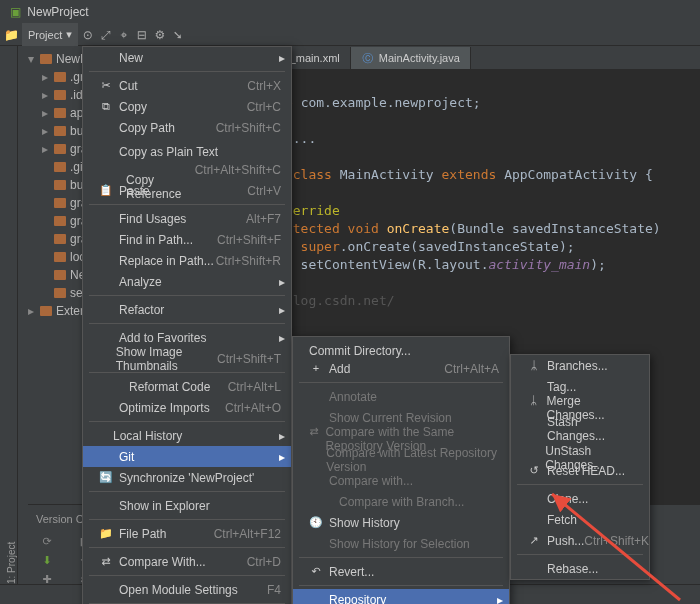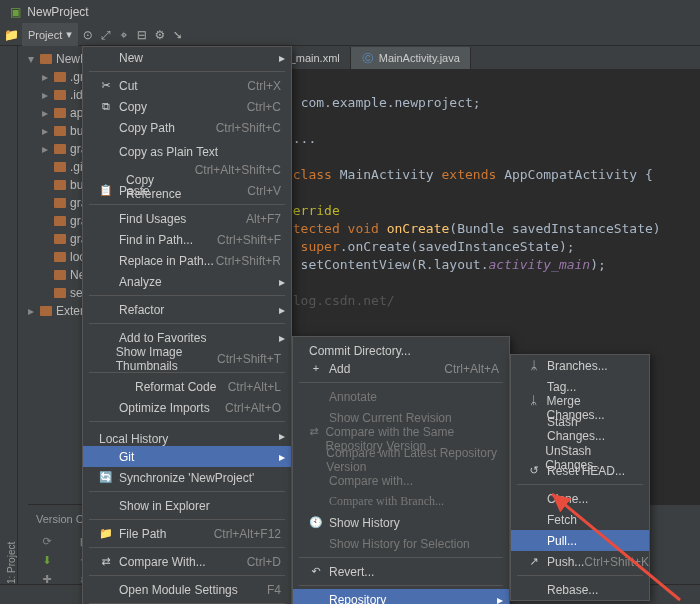--- a/index.html
+++ b/index.html
@@ -301,36 +301,36 @@
     </div>
     <div class="mi">
       <span style="display: flex; gap: 6px;">
         <span class="ico"></span>
         <span>Show Image Thumbnails</span>
       </span>
       <span class="sub">Ctrl+Shift+T</span>
     </div>
     <div class="sep"></div>
     <div class="mi">
-      <span style="display: flex; gap: 22px;">
+      <span style="display: flex; gap: 16px;">
         <span class="ico"></span>
         <span>Reformat Code</span>
       </span>
       <span class="sub">Ctrl+Alt+L</span>
     </div>
     <div class="mi">
       <span style="display: flex; gap: 6px;">
         <span class="ico"></span>
         <span>Optimize Imports</span>
       </span>
       <span class="sub">Ctrl+Alt+O</span>
     </div>
     <div class="sep"></div>
     <div class="mi">
-      <span style="display: flex; gap: 6px; flex-direction: column;">
+      <span style="display: flex; gap: 0;">
         <span class="ico"></span>
         <span>Local History</span>
       </span>
       <span class="arr">▸</span>
     </div>
     <div class="mi hl">
       <span style="display: flex; gap: 6px;">
         <span class="ico"></span>
         <span>Git</span>
       </span>
@@ -415,21 +415,21 @@
         <span>Compare with Latest Repository Version</span>
       </span>
     </div>
     <div class="mi dis">
       <span style="display: flex; gap: 6px;">
         <span class="ico"></span>
         <span>Compare with...</span>
       </span>
     </div>
     <div class="mi dis">
-      <span style="display: flex; gap: 6px; font-family: Liberation Serif, serif;">
+      <span style="display: flex; gap: 16px;">
         <span class="ico"></span>
         <span>Compare with Branch...</span>
       </span>
     </div>
     <div class="mi">
       <span style="display: flex; gap: 6px;">
         <span class="ico">🕙</span>
         <span>Show History</span>
       </span>
     </div>
@@ -497,26 +497,20 @@
     <div class="mi">
       <span style="display: flex; gap: 6px;">
         <span class="ico"></span>
         <span>Clone...</span>
       </span>
     </div>
     <div class="mi">
       <span style="display: flex; gap: 6px;">
         <span class="ico"></span>
         <span>Fetch</span>
-      </span>
-    </div>
-    <div class="mi hl">
-      <span style="display: flex; gap: 6px;">
-        <span class="ico"></span>
-        <span>Pull...</span>
       </span>
     </div>
     <div class="mi">
       <span style="display: flex; gap: 6px;">
         <span class="ico">↗</span>
         <span>Push...</span>
       </span>
       <span class="sub">Ctrl+Shift+K</span>
     </div>
     <div class="sep"></div>

